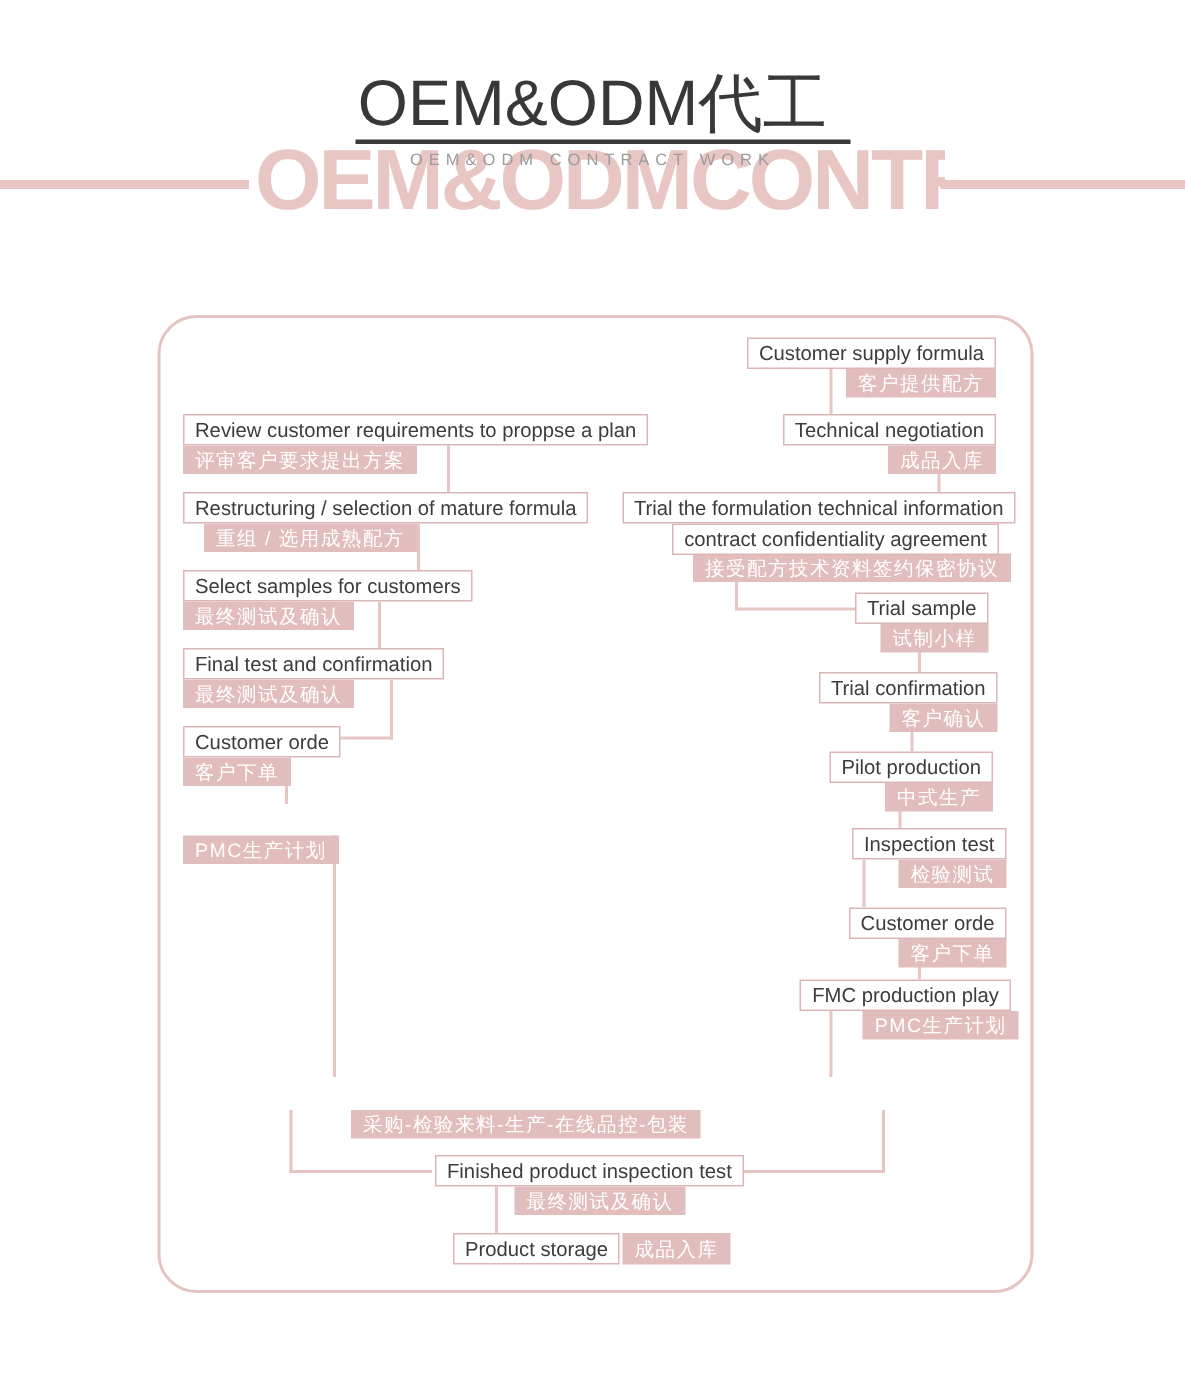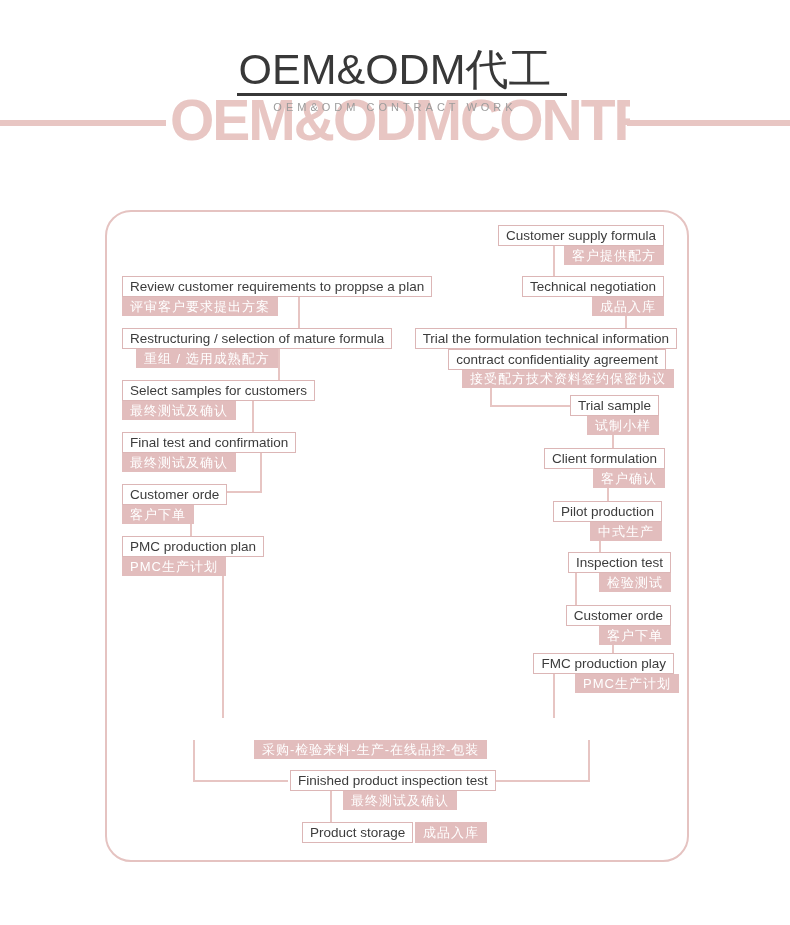--- a/index.html
+++ b/index.html
@@ -80,21 +80,21 @@
     <div class="node" style="right:23px;top:64px">Technical negotiation</div>
     <div class="tag" style="right:23px;top:85px">成品入库</div>
 
     <div class="node" style="right:10px;top:116px">Trial the formulation technical information</div>
     <div class="node" style="right:21px;top:137px">contract confidentiality agreement</div>
     <div class="tag" style="right:13px;top:157px">接受配方技术资料签约保密协议</div>
 
     <div class="node" style="right:28px;top:183px">Trial sample</div>
     <div class="tag" style="right:28px;top:204px">试制小样</div>
 
-    <div class="node" style="right:22px;top:236px">Client formulation</div>
+    <div class="node" style="right:22px;top:236px">Trial confirmation</div>
     <div class="tag" style="right:22px;top:257px">客户确认</div>
 
     <div class="node" style="right:25px;top:289px">Pilot production</div>
     <div class="tag" style="right:25px;top:310px">中式生产</div>
 
     <div class="node" style="right:16px;top:340px">Inspection test</div>
     <div class="tag" style="right:16px;top:361px">检验测试</div>
 
     <div class="node" style="right:16px;top:393px">Customer orde</div>
     <div class="tag" style="right:16px;top:414px">客户下单</div>
@@ -110,24 +110,23 @@
 
     <div class="node" style="left:15px;top:168px">Select samples for customers</div>
     <div class="tag" style="left:15px;top:189px">最终测试及确认</div>
 
     <div class="node" style="left:15px;top:220px">Final test and confirmation</div>
     <div class="tag" style="left:15px;top:241px">最终测试及确认</div>
 
     <div class="node" style="left:15px;top:272px">Customer orde</div>
     <div class="tag" style="left:15px;top:293px">客户下单</div>
 
-    <div class="node" style="left:15px;top:324px">PMC production plan</div>
     <div class="tag" style="left:15px;top:345px">PMC生产计划</div>
 
-    <div class="tag" style="left:147px;top:528px">采购-检验来料-生产-在线品控-包装</div>
+    <div class="tag" style="left:127px;top:528px">采购-检验来料-生产-在线品控-包装</div>
 
     <div class="node" style="left:183px;top:558px">Finished product inspection test</div>
     <div class="tag" style="left:236px;top:579px">最终测试及确认</div>
 
     <div class="node" style="left:195px;top:610px">Product storage</div>
     <div class="tag" style="left:308px;top:610px;line-height:17px">成品入库</div>
 
   </div>
 </div>
 

